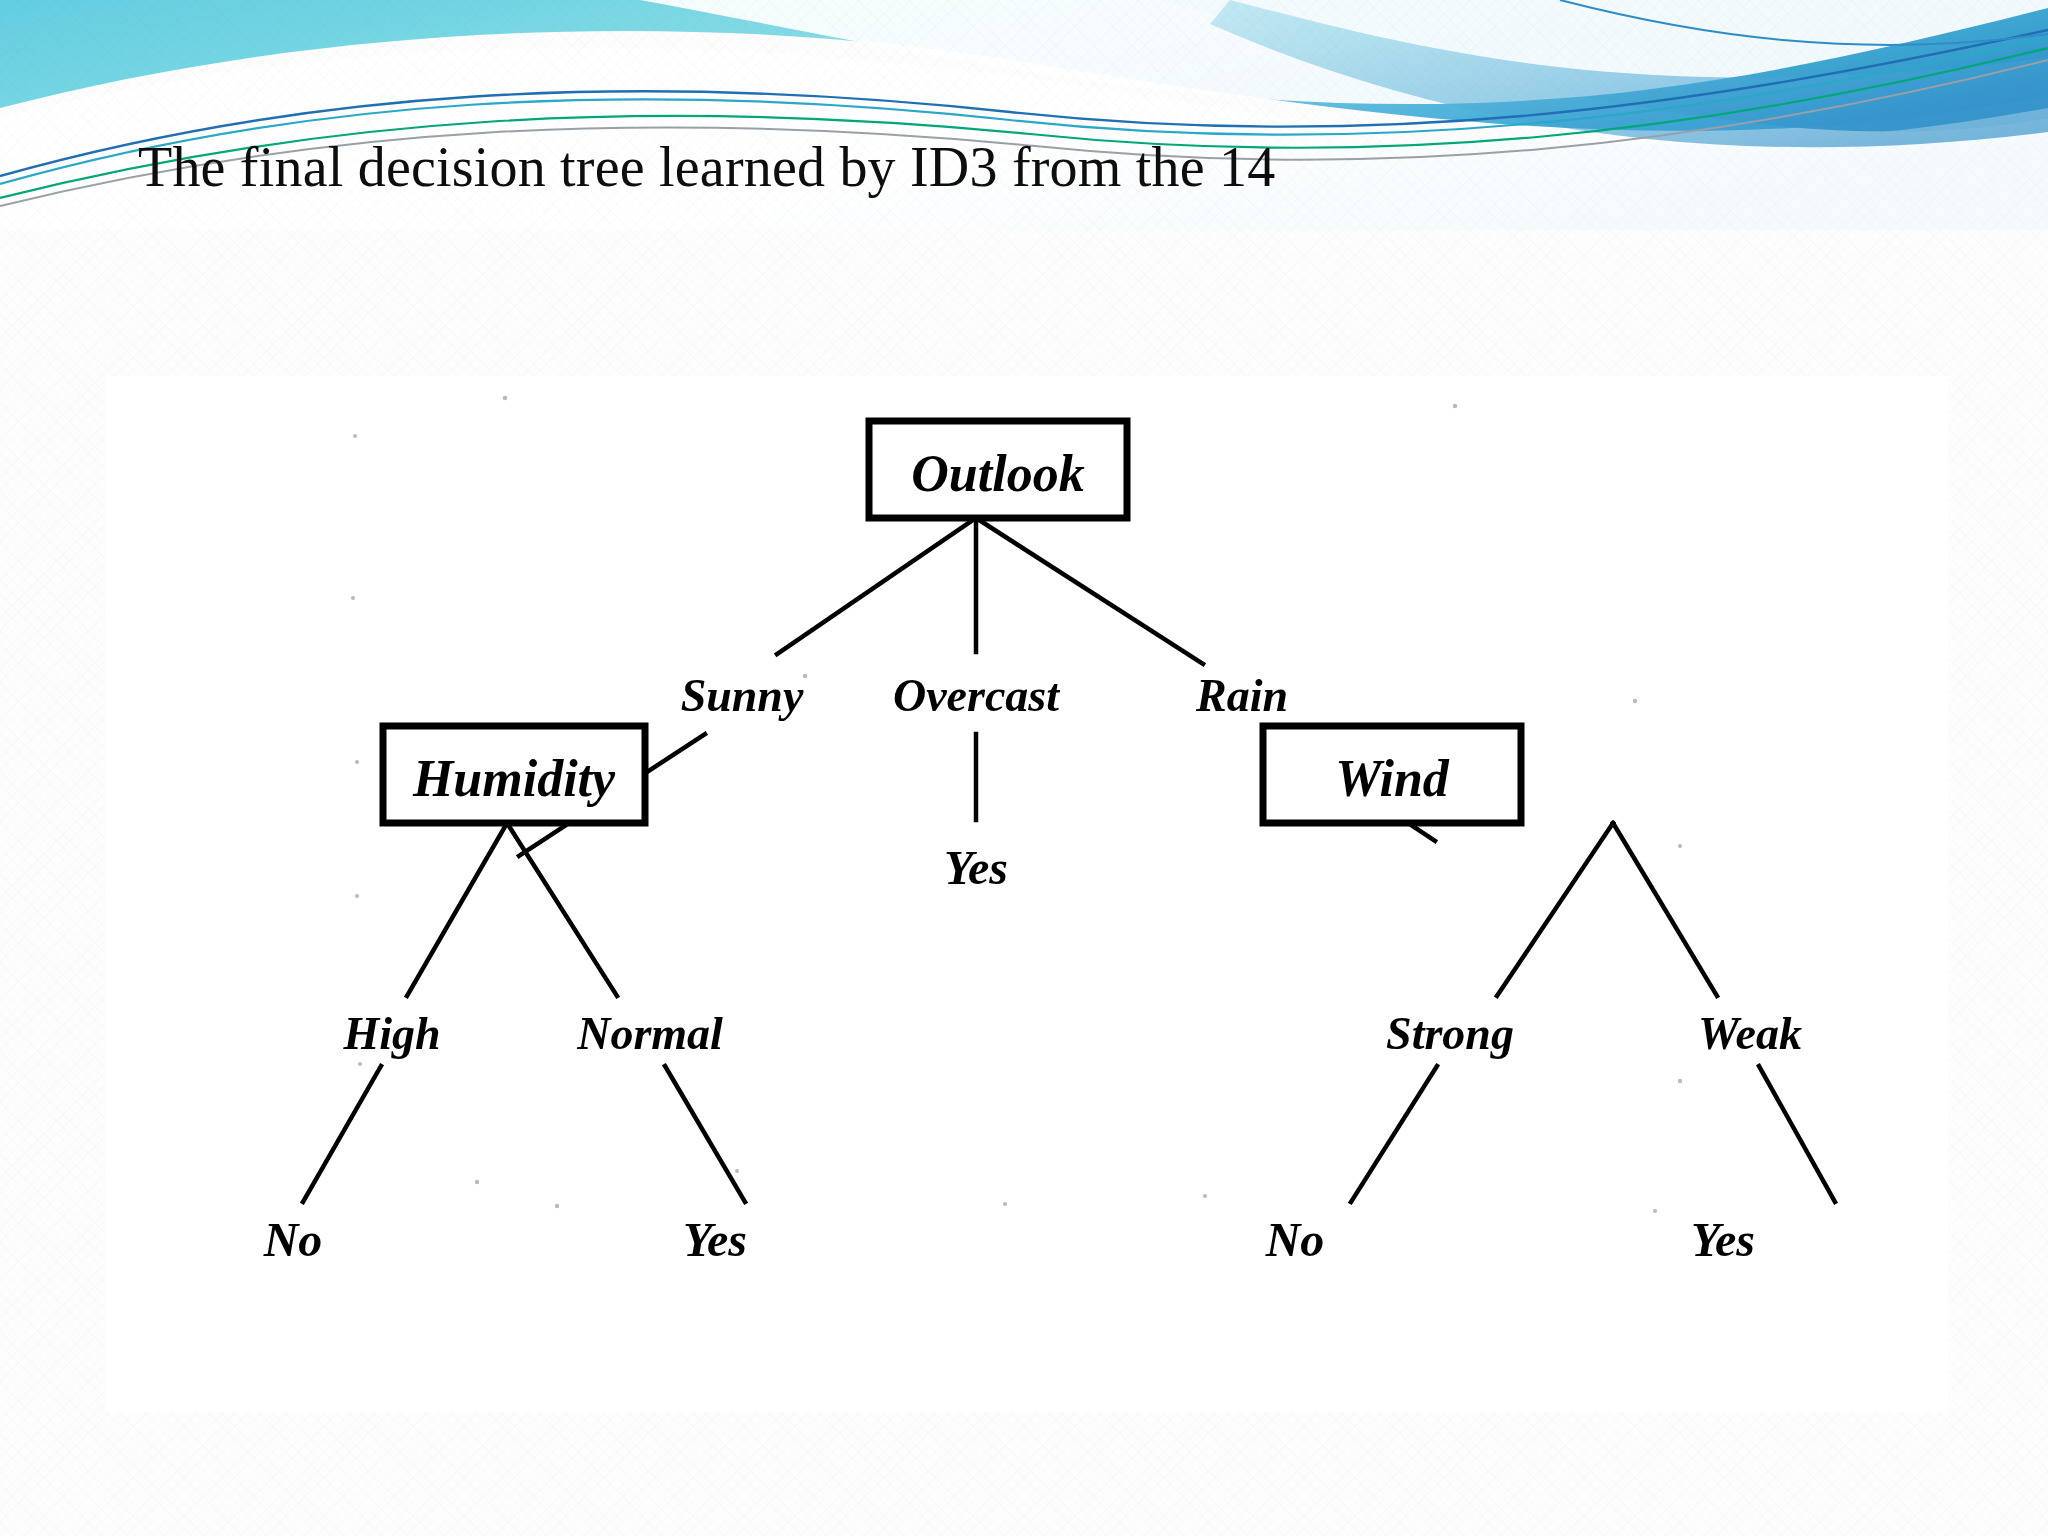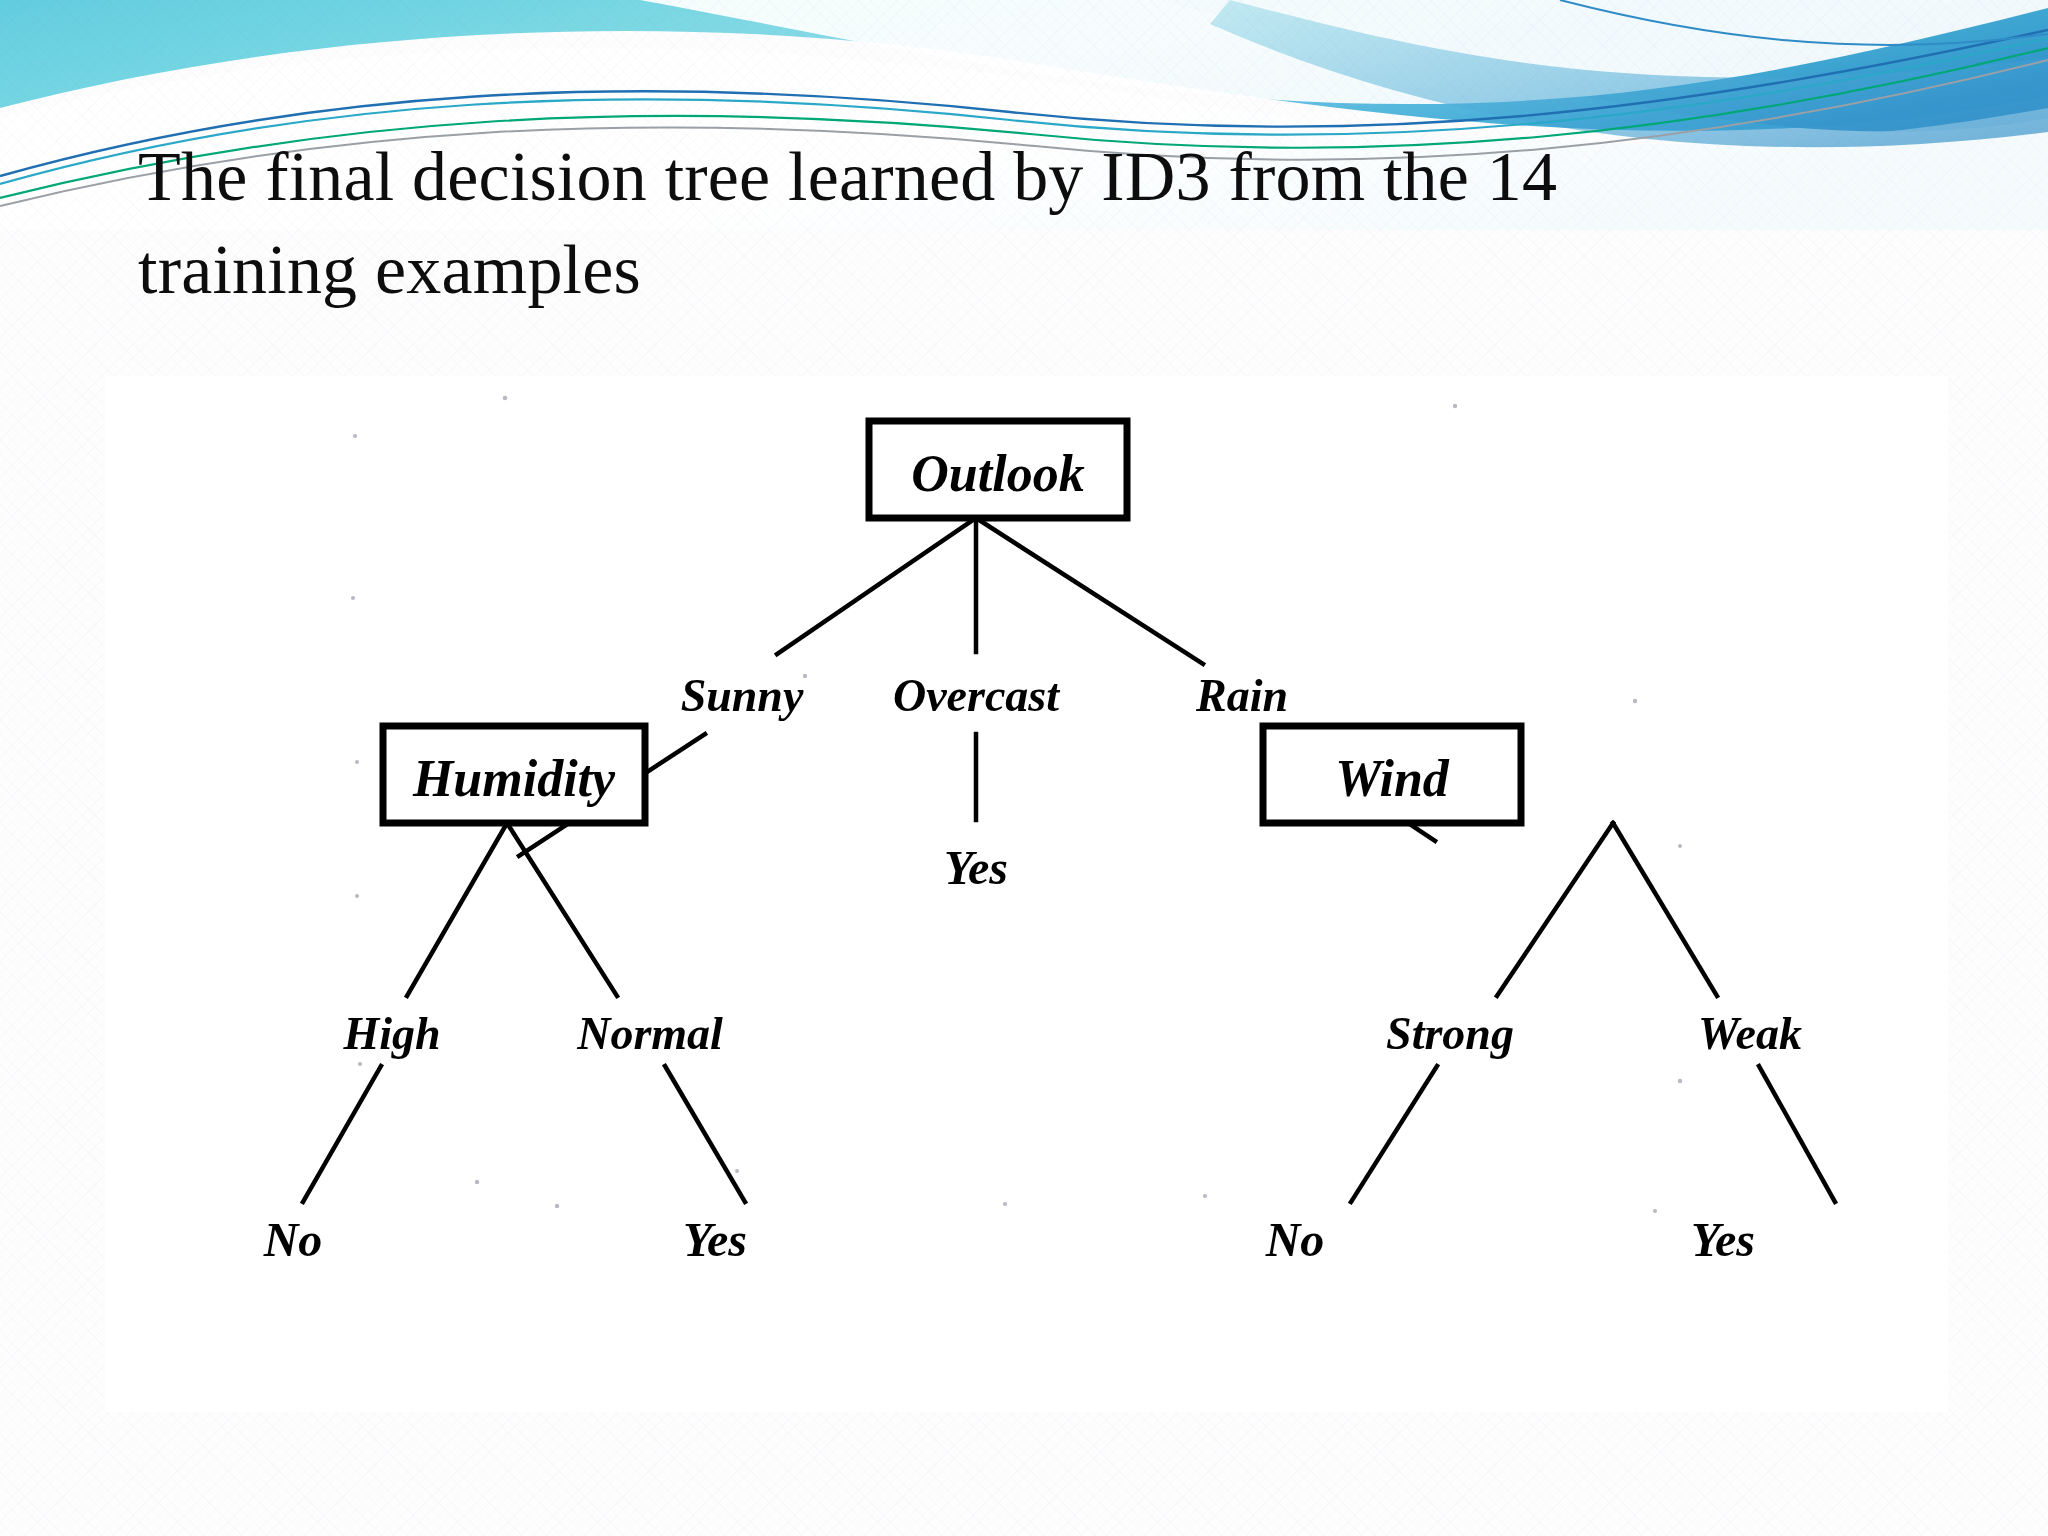--- a/index.html
+++ b/index.html
@@ -36,21 +36,21 @@
     width: 2048px;
     height: 230px;
     z-index: 1;
   }
   #title {
     position: absolute;
     left: 138px;
     top: 130px;
     width: 1720px;
     z-index: 5;
-    font-size: 70px;
+    font-size: 56px;
     line-height: 1.33;
     color: #0d0d0d;
     font-family: "Liberation Serif", "DejaVu Serif", serif;
     font-weight: 400;
     letter-spacing: 0.2px;
   }
   #tree-figure {
     position: absolute;
     left: 105px;
     top: 376px;
@@ -140,21 +140,20 @@
 
     <path d="M0,176 C300,92 620,70 1010,112 C1360,150 1680,112 2048,30" fill="none" stroke="#1f6fb2" stroke-width="2.4"></path>
     <path d="M0,184 C300,100 620,78 1010,120 C1360,158 1690,120 2048,38" fill="none" stroke="#2aa8c8" stroke-width="2.2"></path>
     <path d="M0,198 C320,118 640,96 1030,134 C1380,170 1700,134 2048,48" fill="none" stroke="#00a777" stroke-width="2.2"></path>
     <path d="M0,206 C320,128 640,108 1035,146 C1385,182 1705,146 2048,60" fill="none" stroke="#9aa0a6" stroke-width="2"></path>
     <path d="M1560,0 C1700,36 1860,60 2048,34" fill="none" stroke="#2f8cc6" stroke-width="2"></path>
   </svg>
 
   <div id="title">
     <div>The final decision tree learned by ID3 from the 14</div>
-    <div>training examples</div>
   </div>
 
   <div id="tree-figure">
     <svg id="tree-svg" viewBox="0 0 1843 1036" preserveAspectRatio="xMidYMid meet">
 
       <line class="edge-line" x1="871" y1="142" x2="672" y2="278"></line>
       <line class="edge-line" x1="600" y1="358" x2="414" y2="480"></line>
 
       <line class="edge-line" x1="871" y1="142" x2="871" y2="276"></line>
       <line class="edge-line" x1="871" y1="358" x2="871" y2="444"></line>

